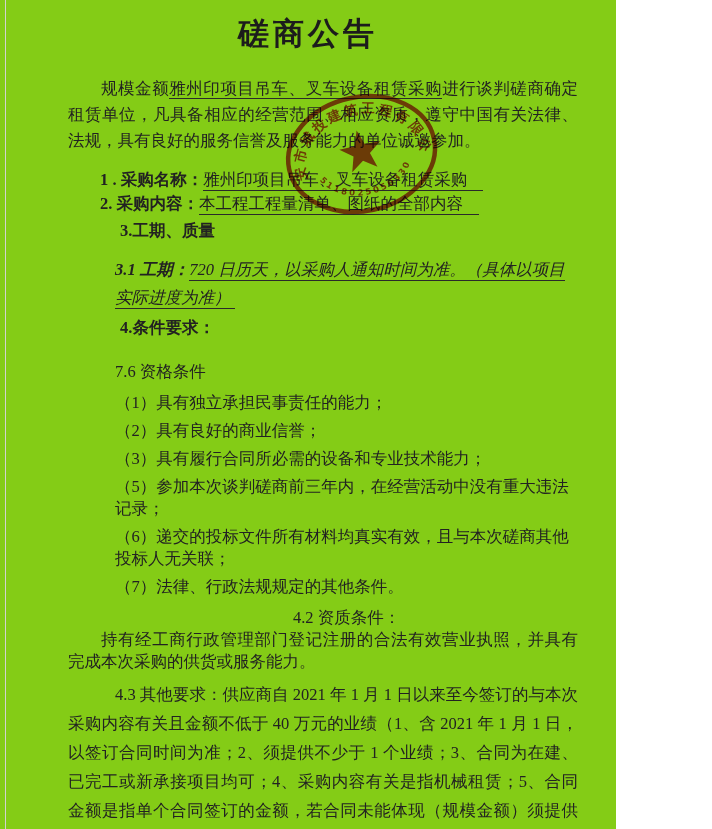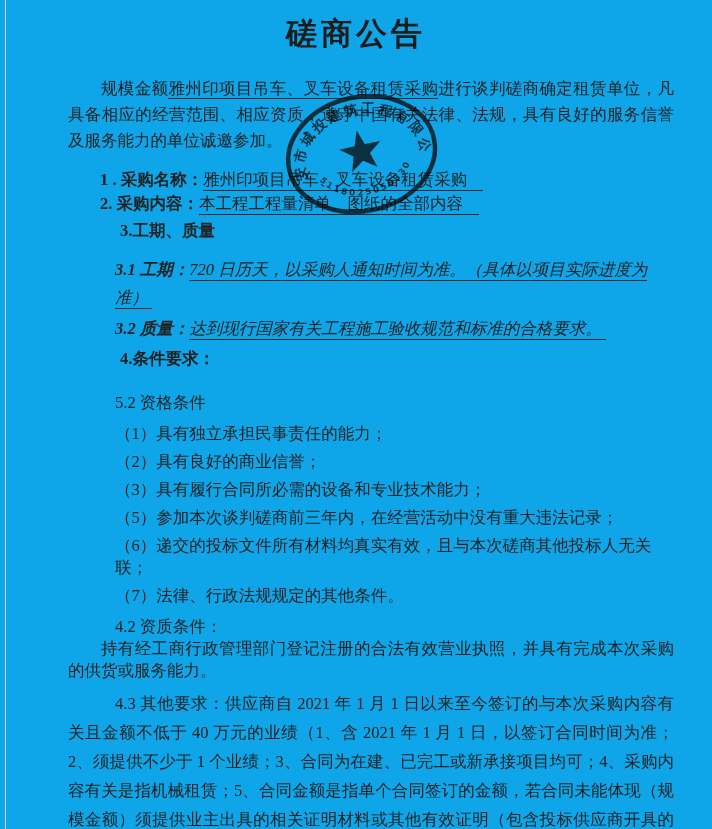--- a/index.html
+++ b/index.html
@@ -1,21 +1,21 @@
 <!DOCTYPE html>
 <html><head>
 <meta charset="utf-8">
 <style>
   * { box-sizing: border-box; }
   html,body { margin:0; padding:0; background:#ffffff; }
   .page {
     position: relative;
-    width: 712px;
+    width: 616px;
     height: 829px;
-    background: #0ea5e9;
+    background: #84cc16;
     overflow: hidden;
     font-family: "Liberation Serif", "DejaVu Serif", serif;
     color: #222222;
     font-size: 16.5px;
   }
   .scan-edge {
     position:absolute; left:5px; top:0; bottom:0; width:1px;
     background:#d2d2cf;
   }
   .doc-title {
@@ -40,21 +40,21 @@
   .kv .value { border-bottom:1px solid #2a2a2a; padding-right:16px; padding-bottom:1px; }
   .heading { margin:4px 38px 0 120px; font-weight:bold; line-height:22px; }
   .sub { margin:14px 38px 0 115px; line-height:28px;font-style:italic; }
   .sub .label { font-weight:bold; }
   .sub .value { border-bottom:1px solid #2a2a2a; padding-right:4px; padding-bottom:1px; }
   .sub2 { margin-top:3px; }
   .heading4 { margin-top:5px; }
   .s41 { margin:22px 38px 0 115px; line-height:22px; }
   .qual { margin:6px 38px 0 115px; line-height:22px; }
   .qual-first { margin-top:9px; }
-  .s42h { margin:9px 38px 0 115px; line-height:22px; }
+  .s42h { margin:9px 38px 0 115px; line-height:22px;text-align:center; }
   .s42t {
     margin:0 38px 0 68px;
     line-height:21.5px;
     text-indent:2em;
     text-align:justify;
   }
   .s43 {
     margin:8px 38px 0 68px;
     line-height:29px;
     text-align:justify;
@@ -87,27 +87,24 @@
   </div>
   <div class="kv">
     <span class="label">2.  采购内容：</span><span class="value">本工程工程量清单、图纸的全部内容</span>
   </div>
 
   <div class="heading">3.工期、质量</div>
 
   <div class="sub">
     <span class="label">3.1 工期：</span><span class="value">720 日历天，以采购人通知时间为准。（具体以项目实际进度为准）</span>
   </div>
-  <div class="sub sub2">
-    <span class="label">3.2 质量：</span><span class="value">达到现行国家有关工程施工验收规范和标准的合格要求。</span>
-  </div>
 
   <div class="heading heading4">4.条件要求：</div>
 
-  <div class="s41">5.2 资格条件</div>
+  <div class="s41">7.6 资格条件</div>
 
   <div class="qual qual-first">（1）具有独立承担民事责任的能力；</div>
   <div class="qual">（2）具有良好的商业信誉；</div>
   <div class="qual">（3）具有履行合同所必需的设备和专业技术能力；</div>
   <div class="qual">（5）参加本次谈判磋商前三年内，在经营活动中没有重大违法记录；</div>
   <div class="qual">（6）递交的投标文件所有材料均真实有效，且与本次磋商其他投标人无关联；</div>
   <div class="qual">（7）法律、行政法规规定的其他条件。</div>
 
   <div class="s42h">4.2 资质条件：</div>
   <p class="s42t">持有经工商行政管理部门登记注册的合法有效营业执照，并具有完成本次采购的供货或服务能力。</p>

